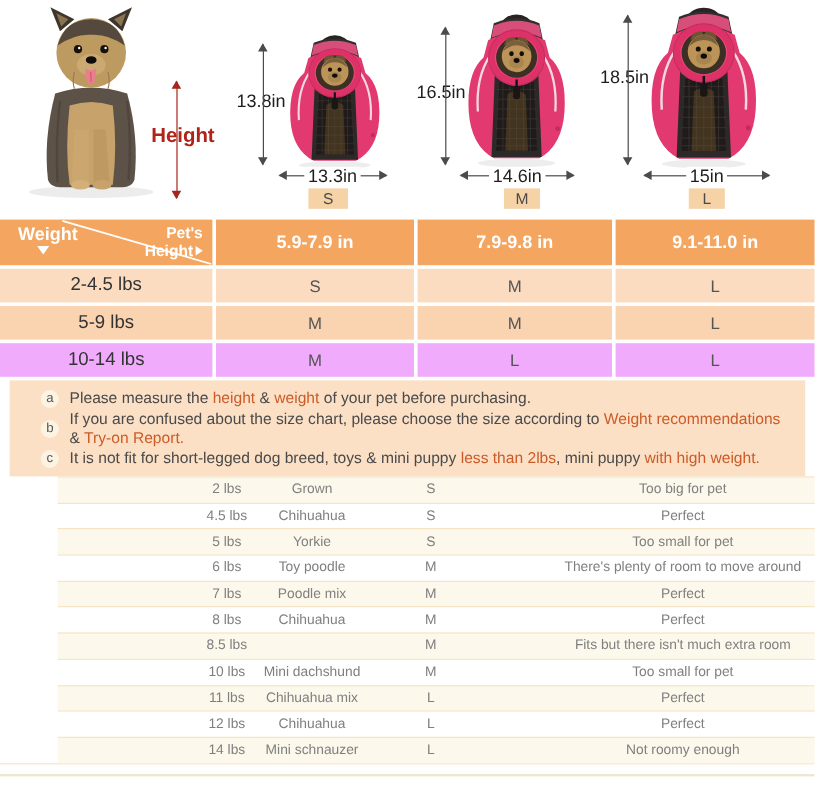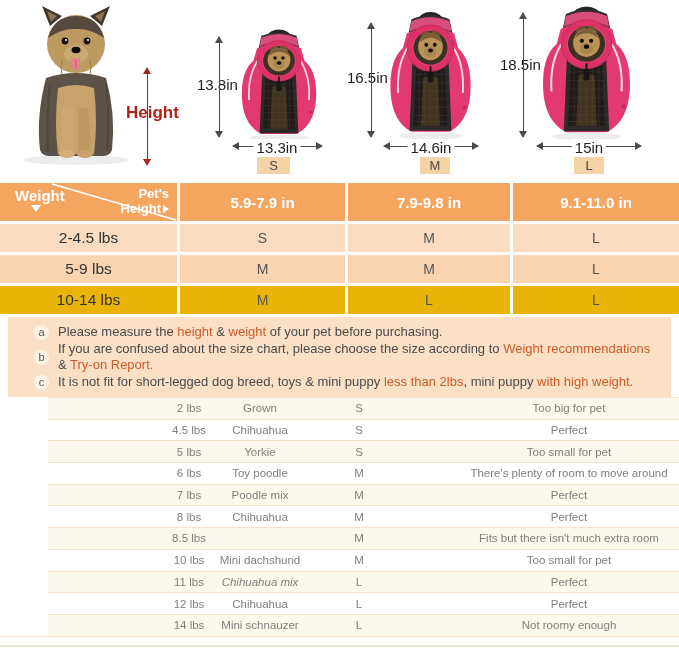--- a/index.html
+++ b/index.html
@@ -37,21 +37,21 @@
   .corner svg{position:absolute;left:0;top:0;width:100%;height:100%;}
   .corner .w{position:absolute;left:15px;top:4px;font-size:15px;}
   .w-arrow{position:absolute;left:31px;top:22px;width:0;height:0;
          border-left:5px solid transparent;border-right:5px solid transparent;border-top:7px solid #fff;}
   .corner .ph{position:absolute;right:8px;top:3px;text-align:right;font-size:13px;line-height:15px;}
   .ph-arrow{display:inline-block;width:0;height:0;margin-left:2px;
          border-top:4px solid transparent;border-bottom:4px solid transparent;border-left:6px solid #fff;}
   .bcell{display:flex;align-items:center;justify-content:center;}
   .rcell{font-size:15.5px;color:#333;}
   .scell{font-size:14px;color:#555;}
-  .r0{background:#FBDCC0;} .r1{background:#FAD3B1;} .r2{background:#eab308;}
+  .r0{background:#FBDCC0;} .r1{background:#FAD3B1;} .r2{background:#f0abfc;}
 
   
   .notes{margin:3px 8px 0 8px;background:#FBE0C6;padding:6px 10px 6px 26px;}
   .note{display:flex;align-items:center;margin:1px 0;}
   .badge{flex:0 0 15px;width:15px;height:15px;border-radius:50%;background:#FDF3E3;
          color:#555;font-size:11px;line-height:15px;text-align:center;margin-right:9px;}
   .note-text{font-size:13px;line-height:16px;color:#4a4a4a;}
   .hl{color:#CC5B28;}
 
   
@@ -303,21 +303,21 @@
           <span class="tcell" style="left: 521px;">Fits but there isn't much extra room</span>
         </div>
         <div class="trow">
           <span class="tcell" style="left: 141px;">10 lbs</span>
           <span class="tcell" style="left: 212px;">Mini dachshund</span>
           <span class="tcell" style="left: 311px;">M</span>
           <span class="tcell" style="left: 521px;">Too small for pet</span>
         </div>
         <div class="trow alt">
           <span class="tcell" style="left: 141px;">11 lbs</span>
-          <span class="tcell" style="left: 212px; font-style: italic;">Chihuahua mix</span>
+          <span class="tcell" style="left: 212px;">Chihuahua mix</span>
           <span class="tcell" style="left: 311px;">L</span>
           <span class="tcell" style="left: 521px;">Perfect</span>
         </div>
         <div class="trow">
           <span class="tcell" style="left: 141px;">12 lbs</span>
           <span class="tcell" style="left: 212px;">Chihuahua</span>
           <span class="tcell" style="left: 311px;">L</span>
           <span class="tcell" style="left: 521px;">Perfect</span>
         </div>
         <div class="trow alt">

